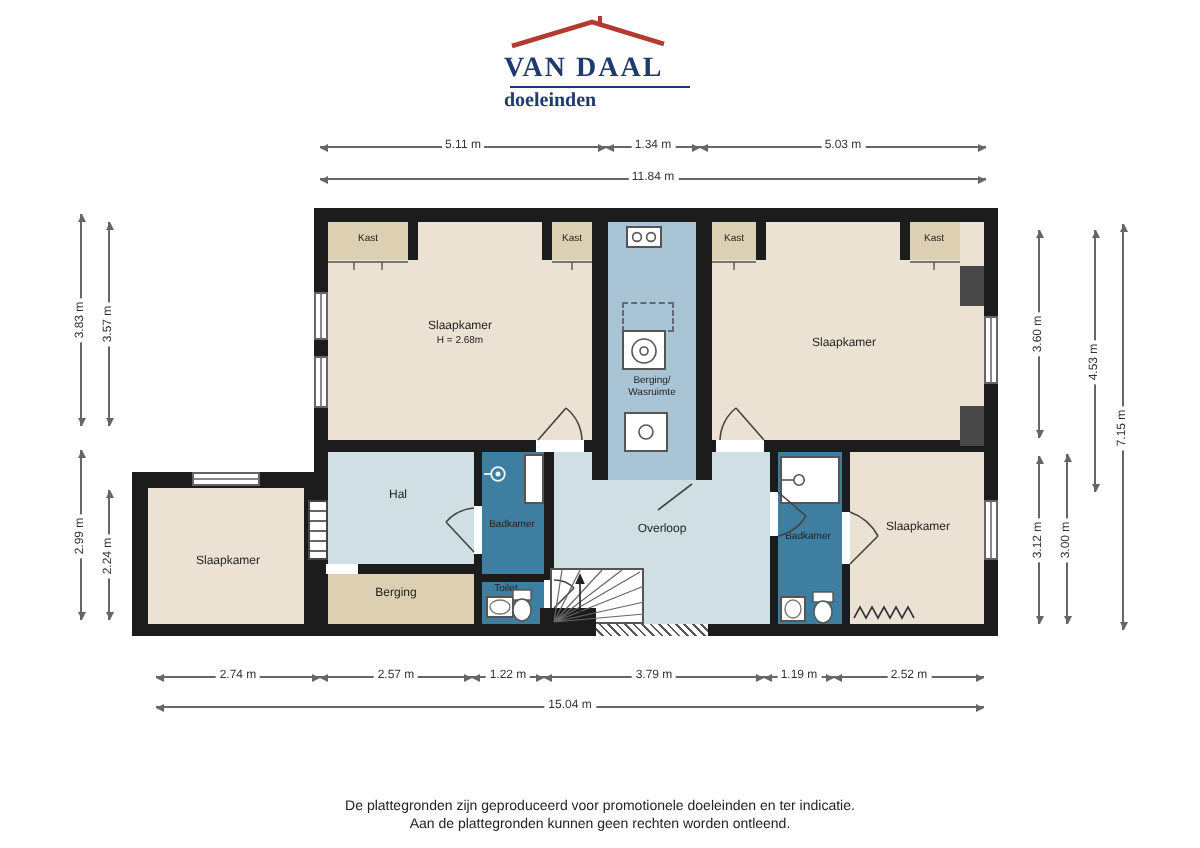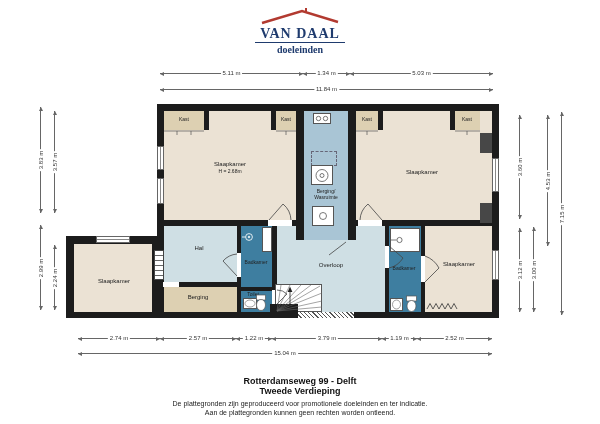--- a/index.html
+++ b/index.html
@@ -33,21 +33,21 @@
   .dim-h .a2{right:0;border-left:4px solid #666}
   .dim-h span{position:absolute;left:50%;top:0;transform:translate(-50%,-55%);background:#fff;
       padding:0 2px;font-size:6px;line-height:7px;color:#333;white-space:nowrap}
   .dim-v{position:absolute;width:0;border-left:1px solid #666}
   .dim-v .a1,.dim-v .a2{position:absolute;left:-2px;width:0;height:0;border-left:2px solid transparent;border-right:2px solid transparent}
   .dim-v .a1{top:0;border-bottom:4px solid #666}
   .dim-v .a2{bottom:0;border-top:4px solid #666}
   .dim-v span{position:absolute;top:50%;left:0;transform:translate(-50%,-50%) rotate(-90deg);background:#fff;
       padding:0 2px;font-size:6px;line-height:7px;color:#333;white-space:nowrap}
   
-  #logo{position:absolute;left:252px;top:7px;width:96px;text-align:center;color:var(--brand-navy,#1f3b6e)}
+  #logo{position:absolute;left:252px;top:7px;width:96px;text-align:left;color:var(--brand-navy,#1f3b6e)}
   #logo .brand{font-family:"Liberation Serif",serif;font-weight:bold;font-size:14px;line-height:14px;letter-spacing:1px;margin-top:-2px}
   #logo .rule{height:0;border-bottom:1.6px solid var(--brand-navy,#1f3b6e);margin:1px 3px}
   #logo .tag{font-family:"Liberation Serif",serif;font-weight:bold;font-size:10px;line-height:11px}
   
   .ft{position:absolute;left:0;right:0;text-align:center;color:#111}
   .ft.b{font-weight:bold;font-size:9px;line-height:10px}
   .ft.s{font-size:7px;line-height:8.5px;color:#222}
   svg.overlay{position:absolute;left:0;top:0;pointer-events:none}
 </style>
 </head>
@@ -306,18 +306,16 @@
       <ellipse cx="261" cy="305" rx="4.5" ry="5.5"></ellipse>
       <rect x="406.5" y="296" width="10" height="5"></rect>
       <ellipse cx="411.5" cy="306" rx="4.5" ry="5.5"></ellipse>
     </g>
     <g stroke="#777" stroke-width="0.7" fill="none">
       <ellipse cx="250" cy="303.5" rx="5" ry="3.5"></ellipse>
       <ellipse cx="396.5" cy="304.5" rx="4" ry="4.5"></ellipse>
     </g>
   </svg>
 
-  <div class="ft b" style="top:376px">Rotterdamseweg 99 - Delft</div>
-  <div class="ft b" style="top:386px">Tweede Verdieping</div>
   <div class="ft s" style="top:400px">De plattegronden zijn geproduceerd voor promotionele doeleinden en ter indicatie.</div>
   <div class="ft s" style="top:409px">Aan de plattegronden kunnen geen rechten worden ontleend.</div>
 
 </div>
 
 </body></html>

